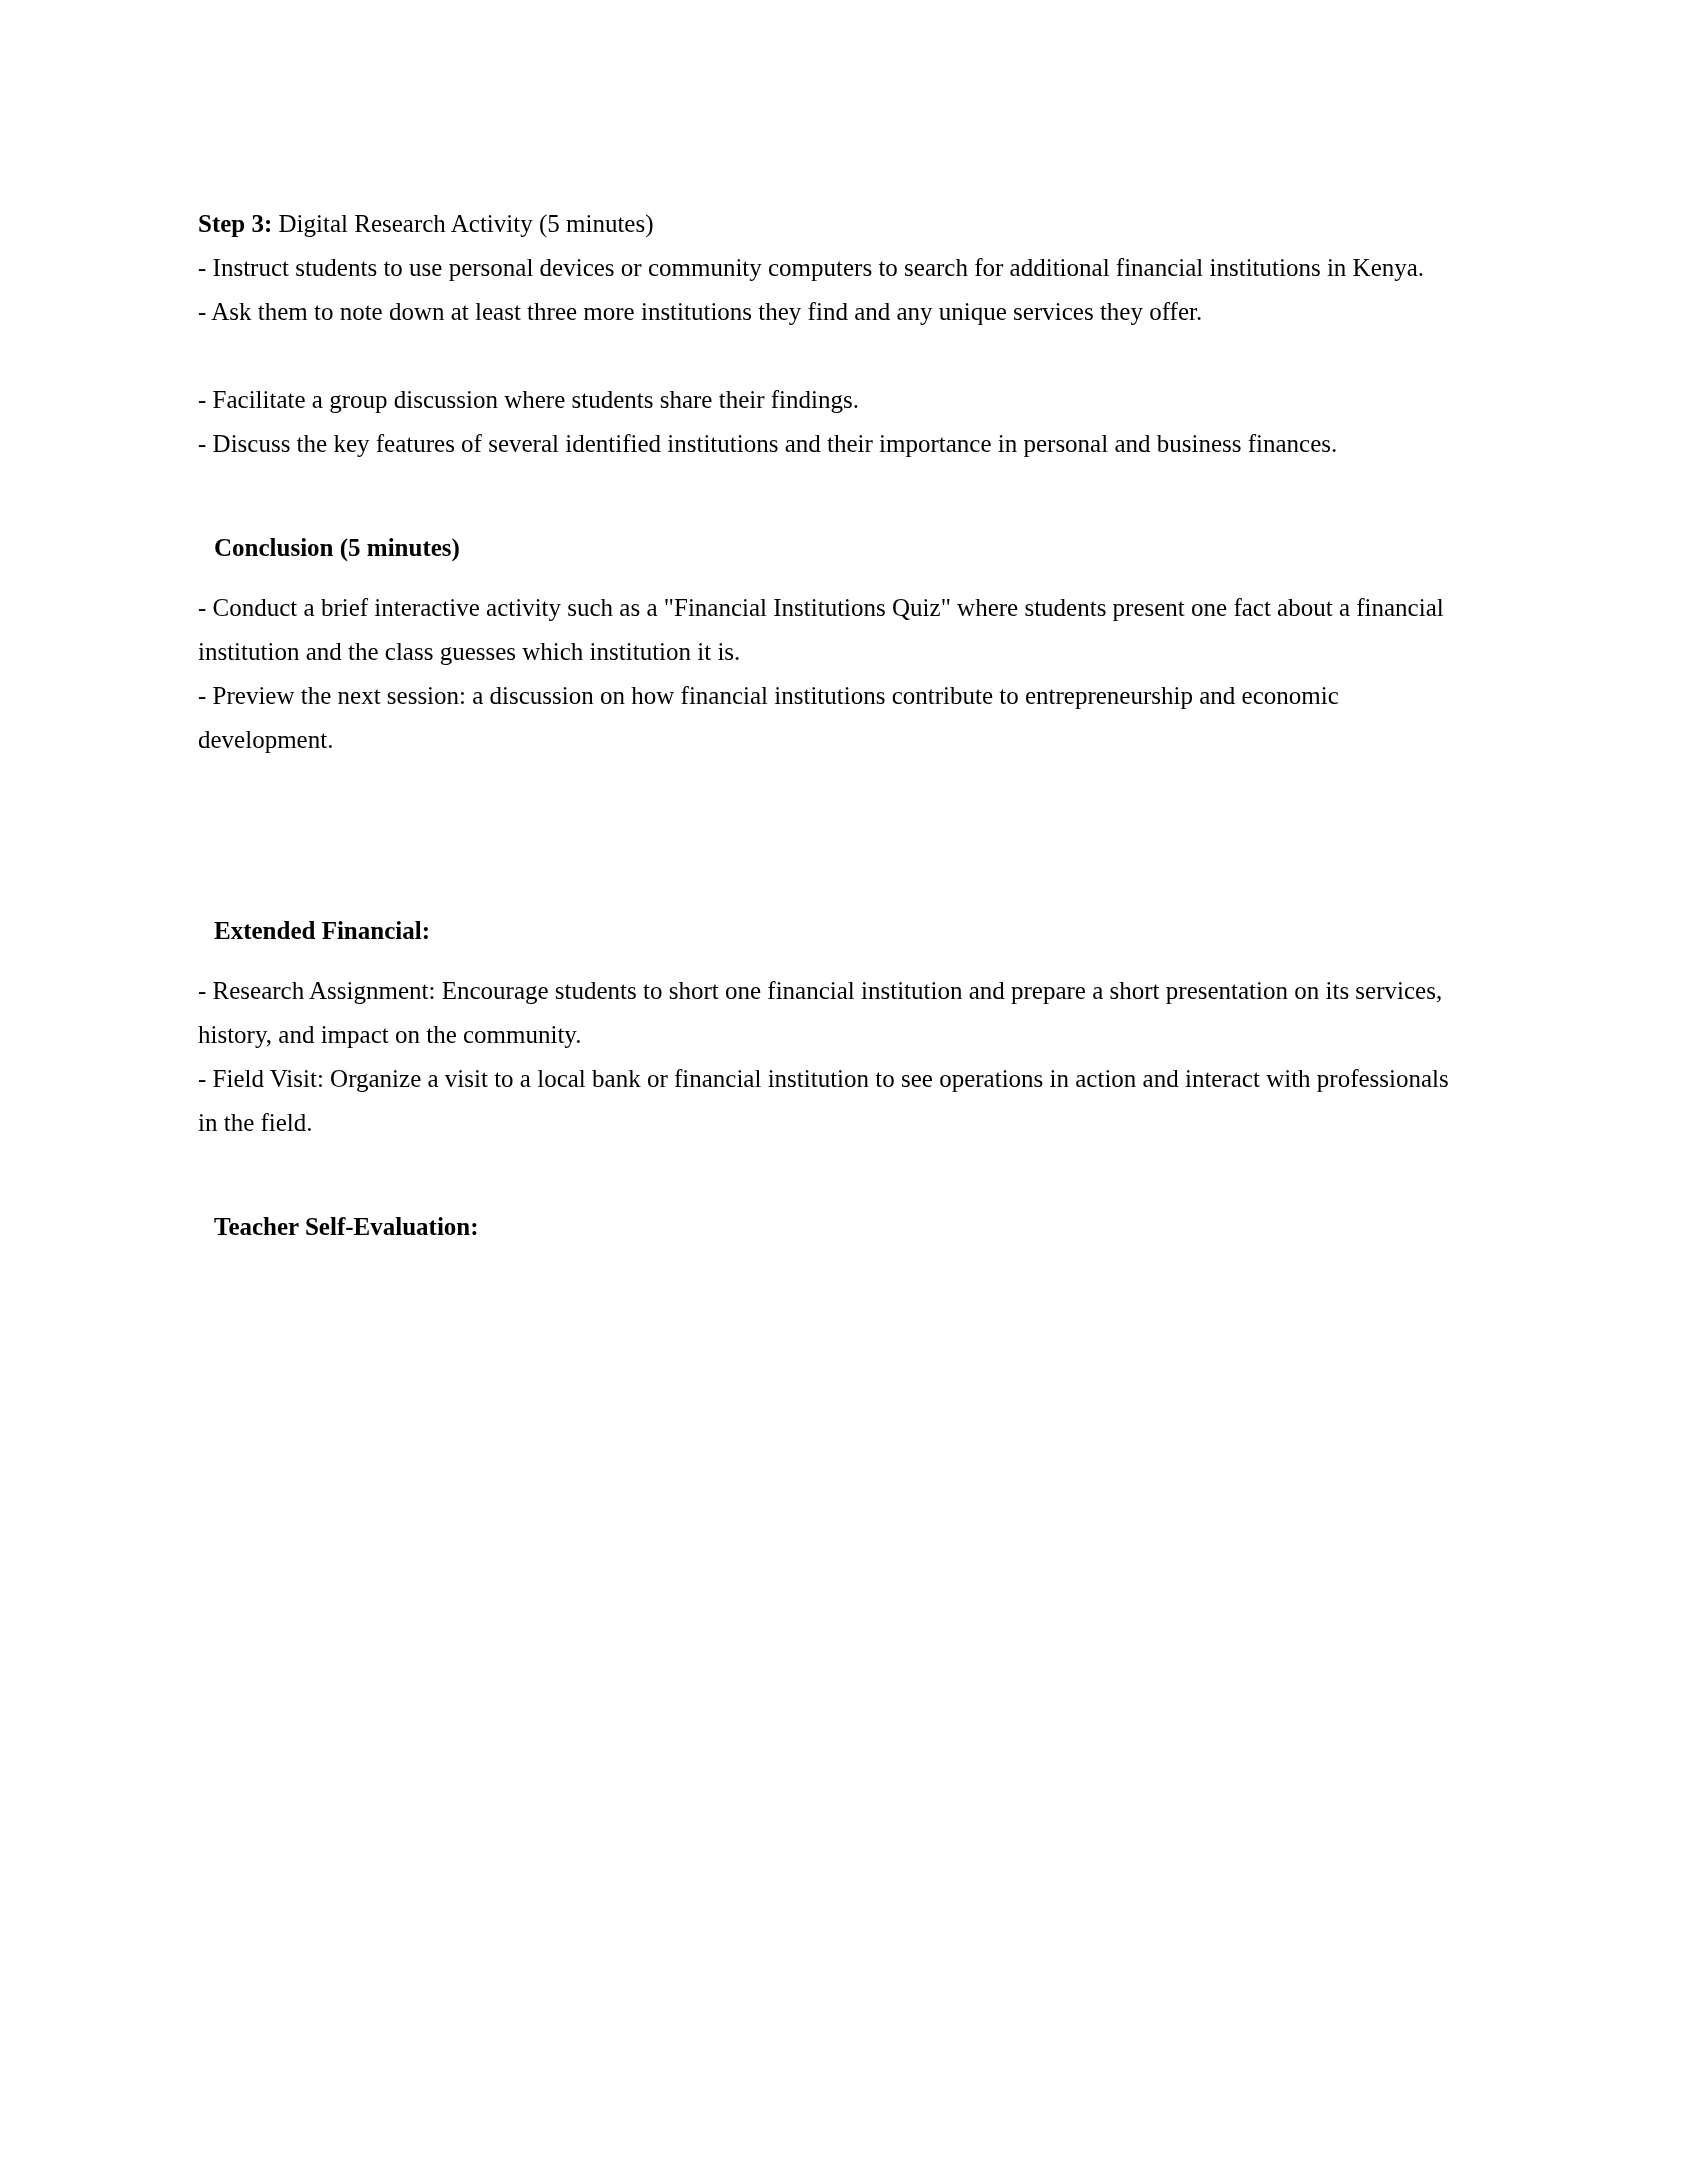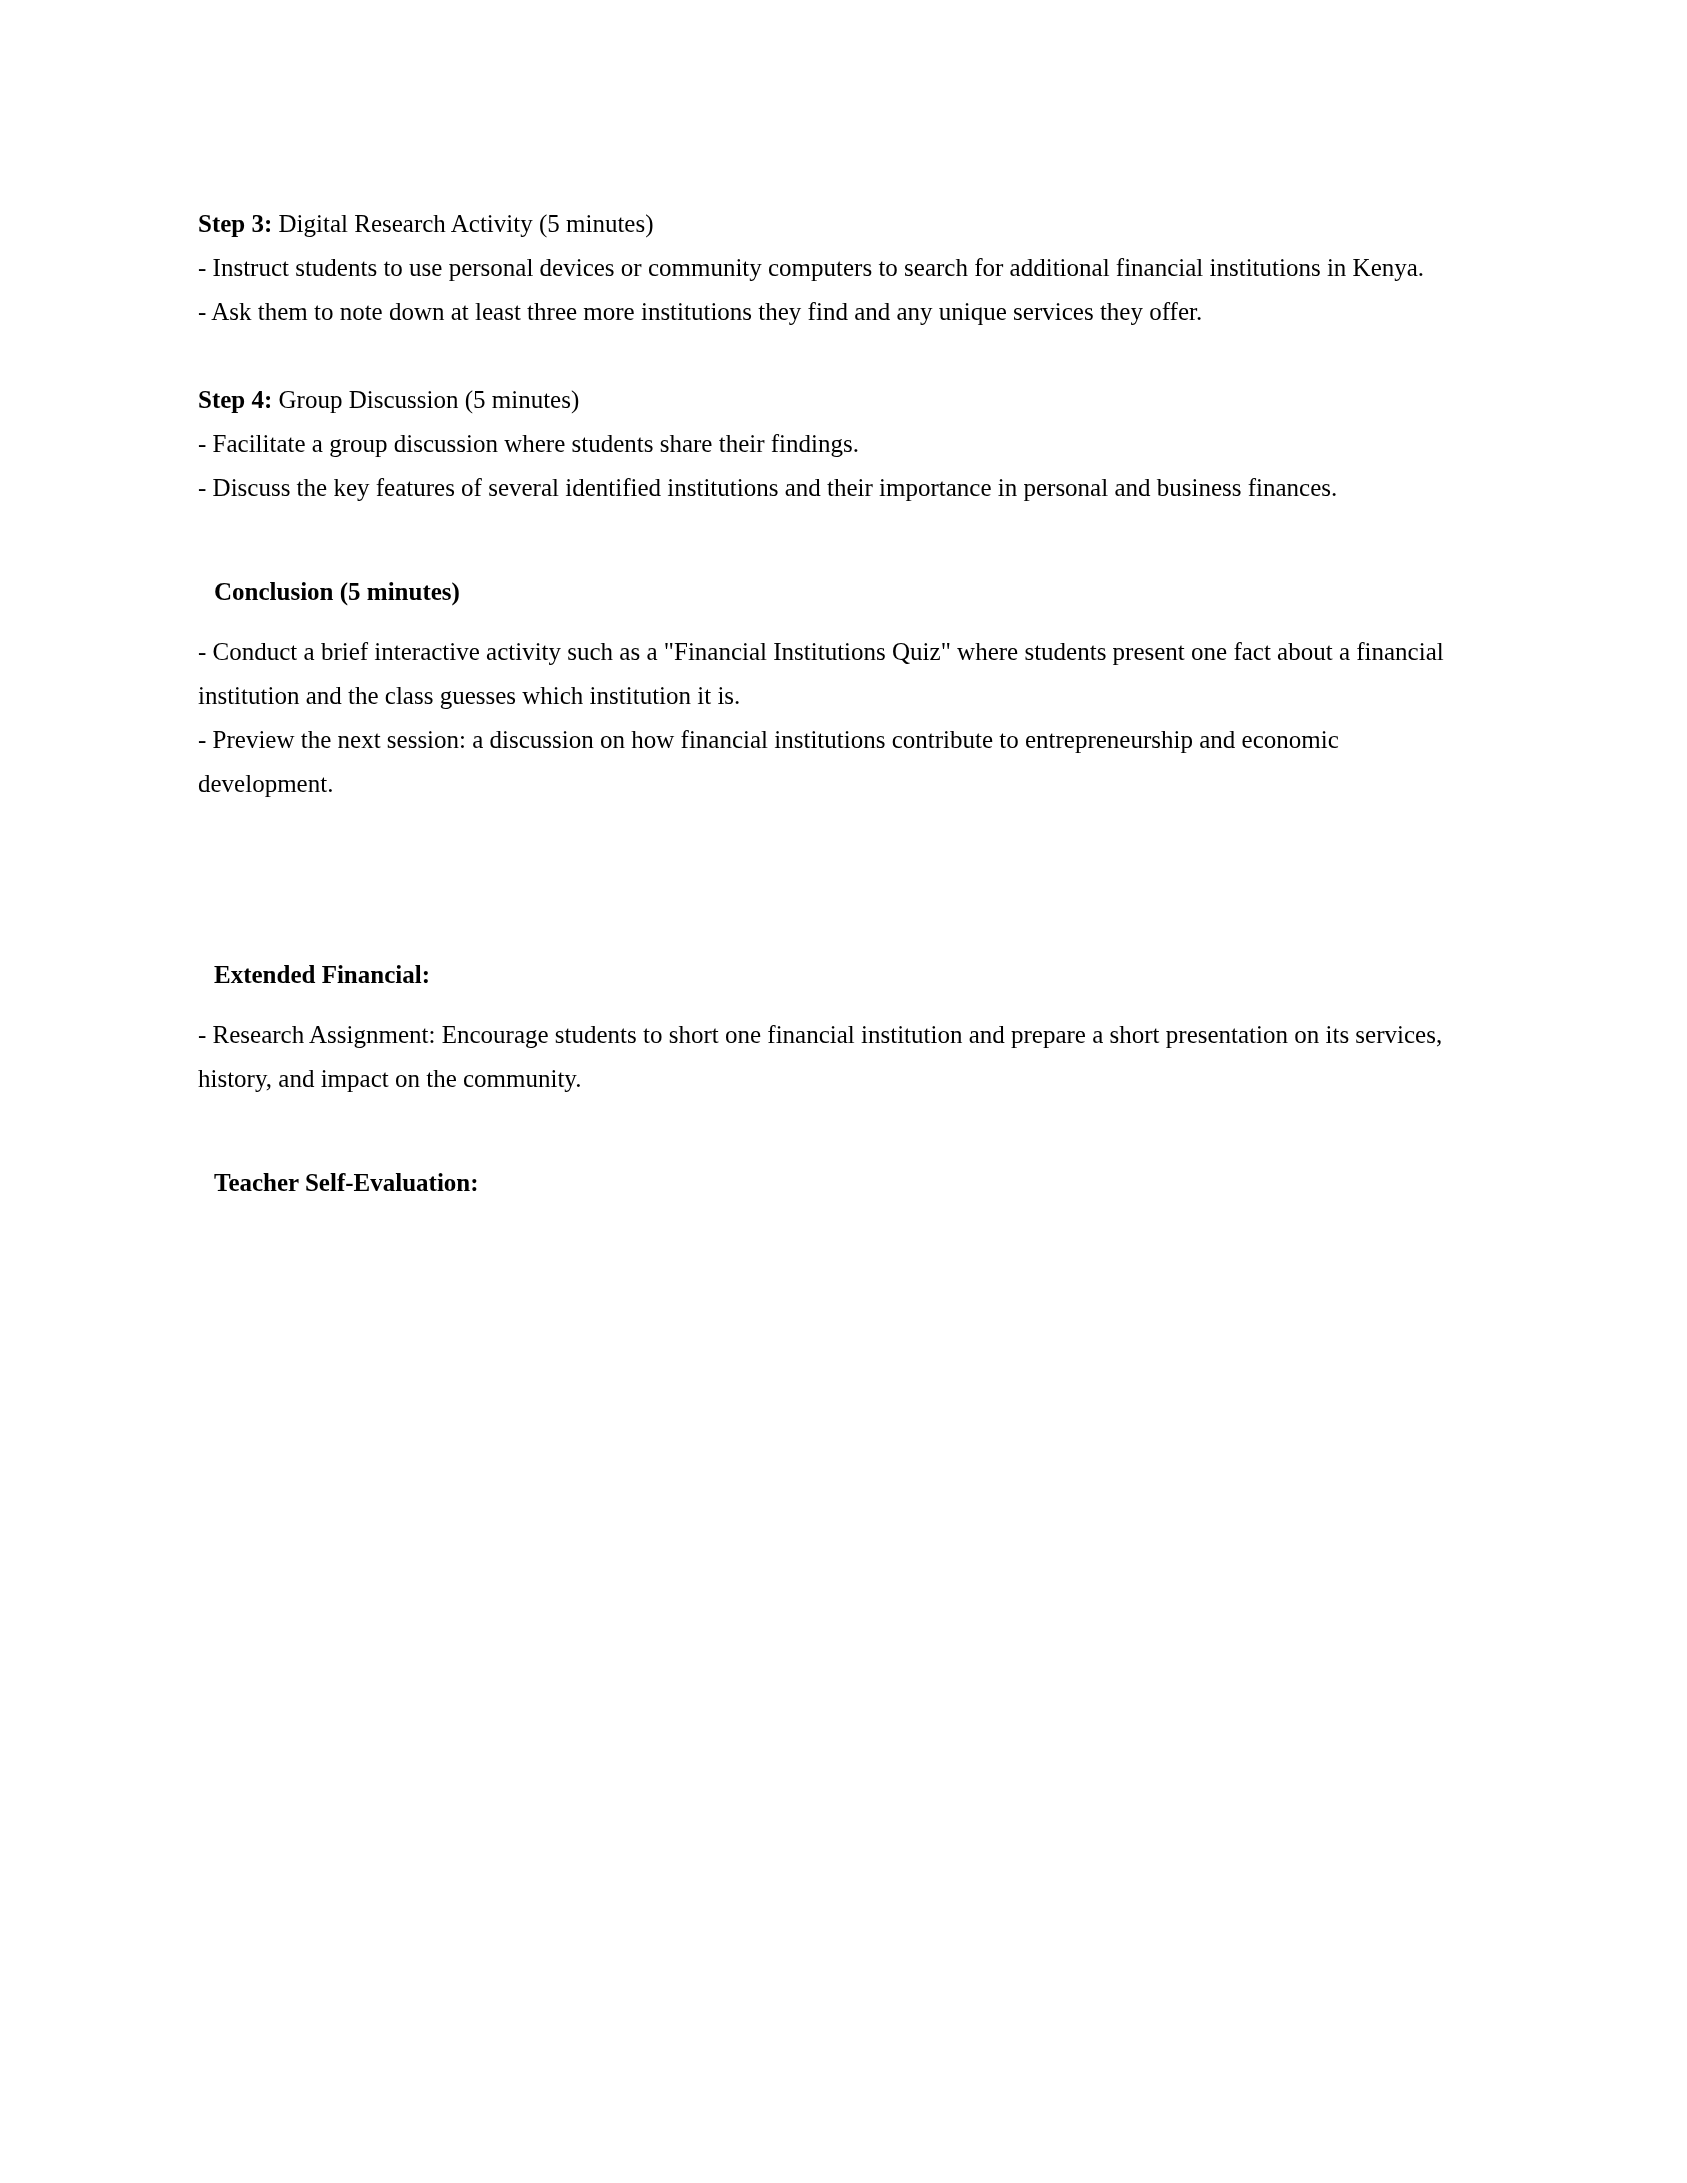--- a/index.html
+++ b/index.html
@@ -57,34 +57,34 @@
 
 <div class="page">
   <div class="doc-body">
 
     <p class="para"><span class="bold">Step 3:</span><span> Digital Research Activity (5 minutes)</span></p>
     <p class="para">- Instruct students to use personal devices or community computers to search for additional financial institutions in Kenya.</p>
     <p class="para">- Ask them to note down at least three more institutions they find and any unique services they offer.</p>
 
     <div class="gap-1"></div>
 
-    <p class="para"><span class="bold">Step 4:</span><span> Group Discussion (5 minutes)</span></p>
     <p class="para">- Facilitate a group discussion where students share their findings.</p>
     <p class="para">- Discuss the key features of several identified institutions and their importance in personal and business finances.</p>
 
     <div class="gap-1"></div>
 
     <p class="heading">Conclusion (5 minutes)</p>
     <p class="para">- Conduct a brief interactive activity such as a "Financial Institutions Quiz" where students present one fact about a financial institution and the class guesses which institution it is.</p>
     <p class="para">- Preview the next session: a discussion on how financial institutions contribute to entrepreneurship and economic development.</p>
 
     <div class="gap-3"></div>
 
     <p class="heading">Extended Financial:</p>
     <p class="para">- Research Assignment: Encourage students to short one financial institution and prepare a short presentation on its services, history, and impact on the community.</p>
+    <p class="para">- Field Visit: Organize a visit to a local bank or financial institution to see operations in action and interact with professionals in the field.</p>
 
     <div class="gap-1"></div>
 
     <p class="heading">Teacher Self-Evaluation:</p>
 
   </div>
 </div>
 
 
 </body></html>

